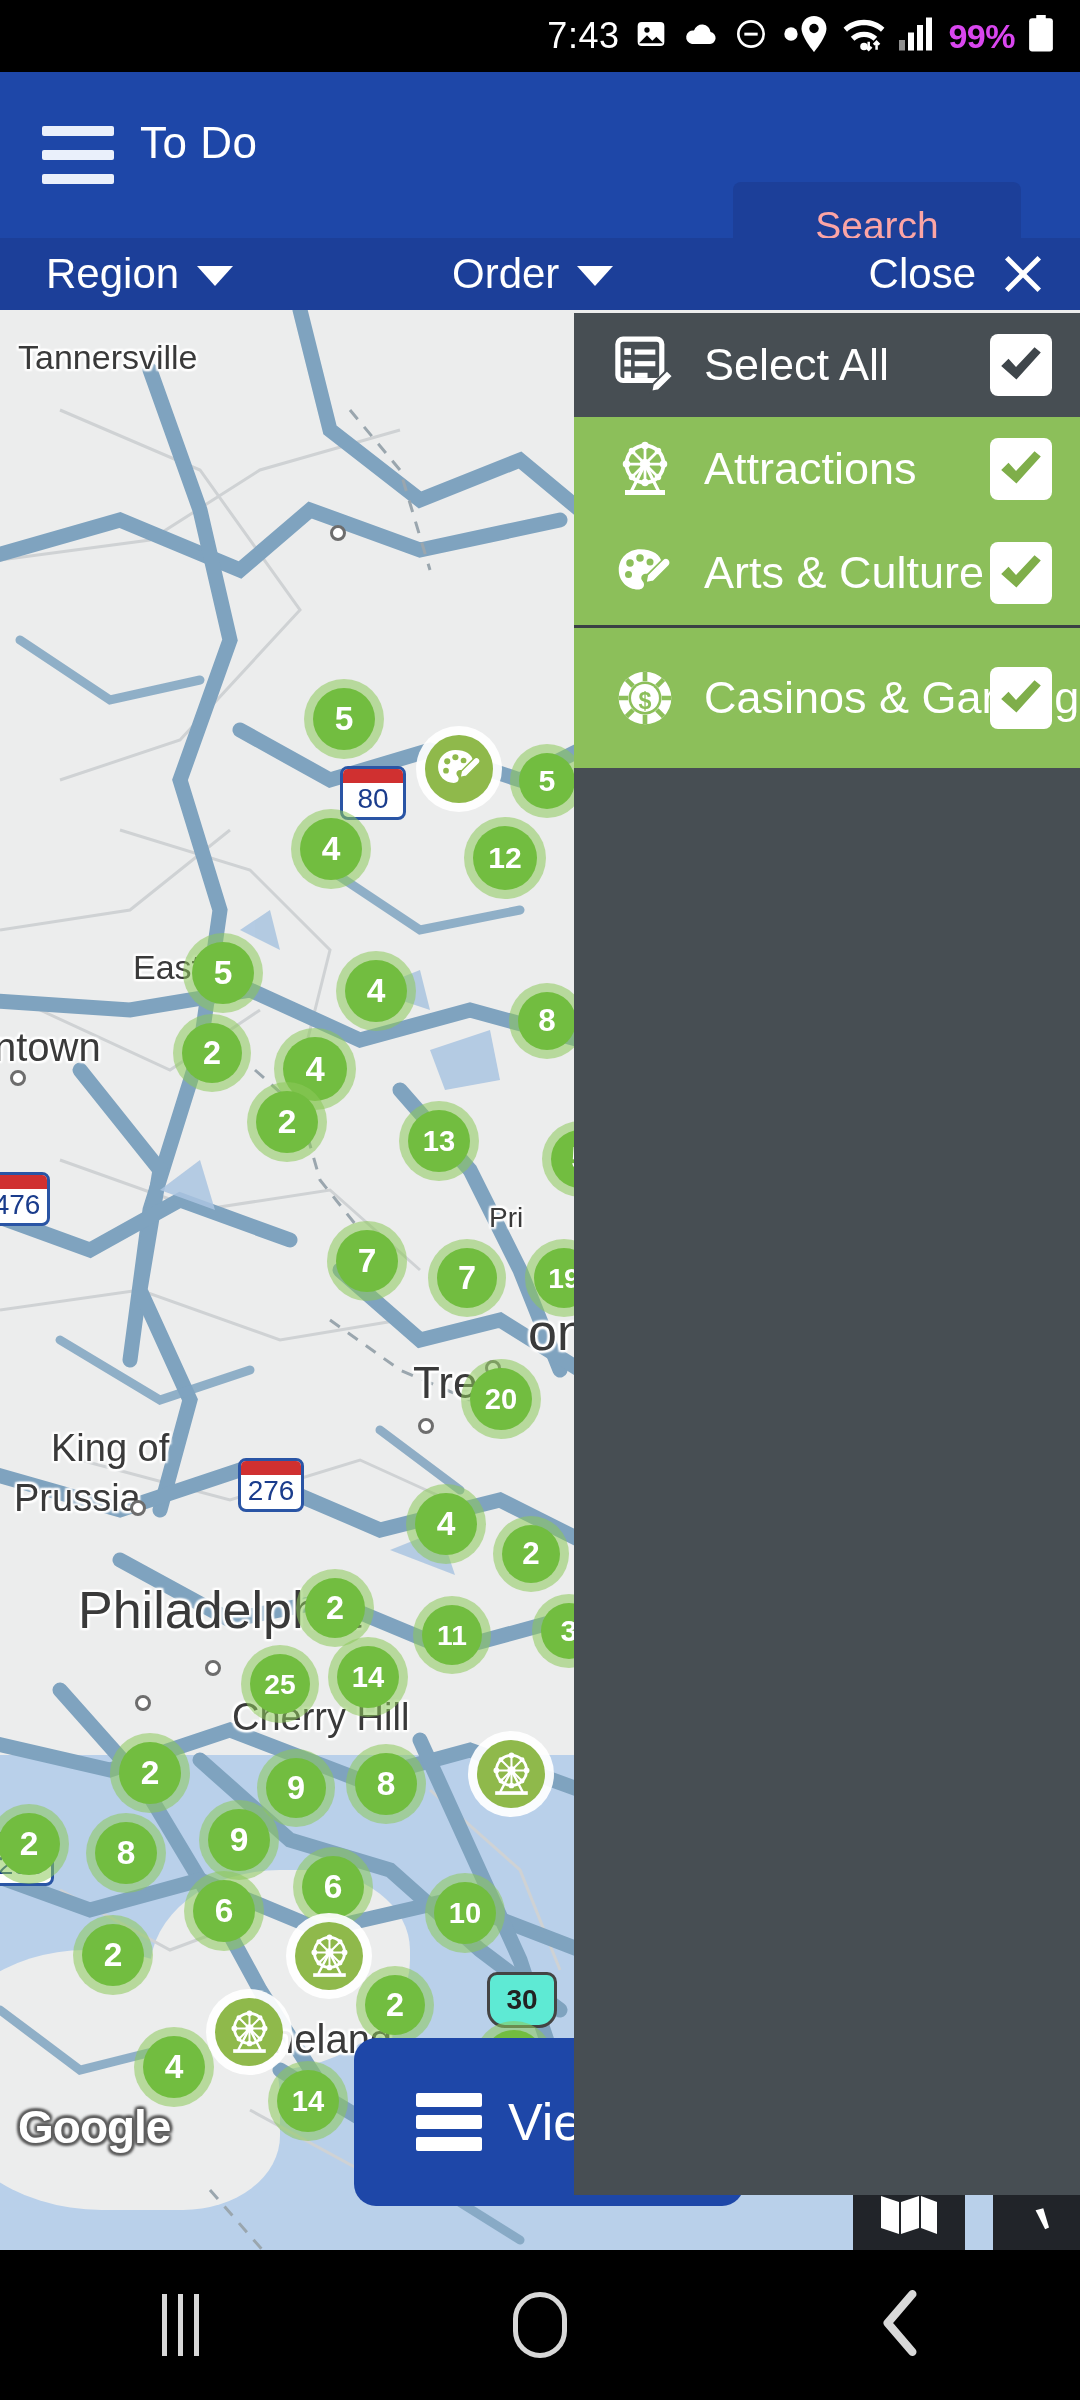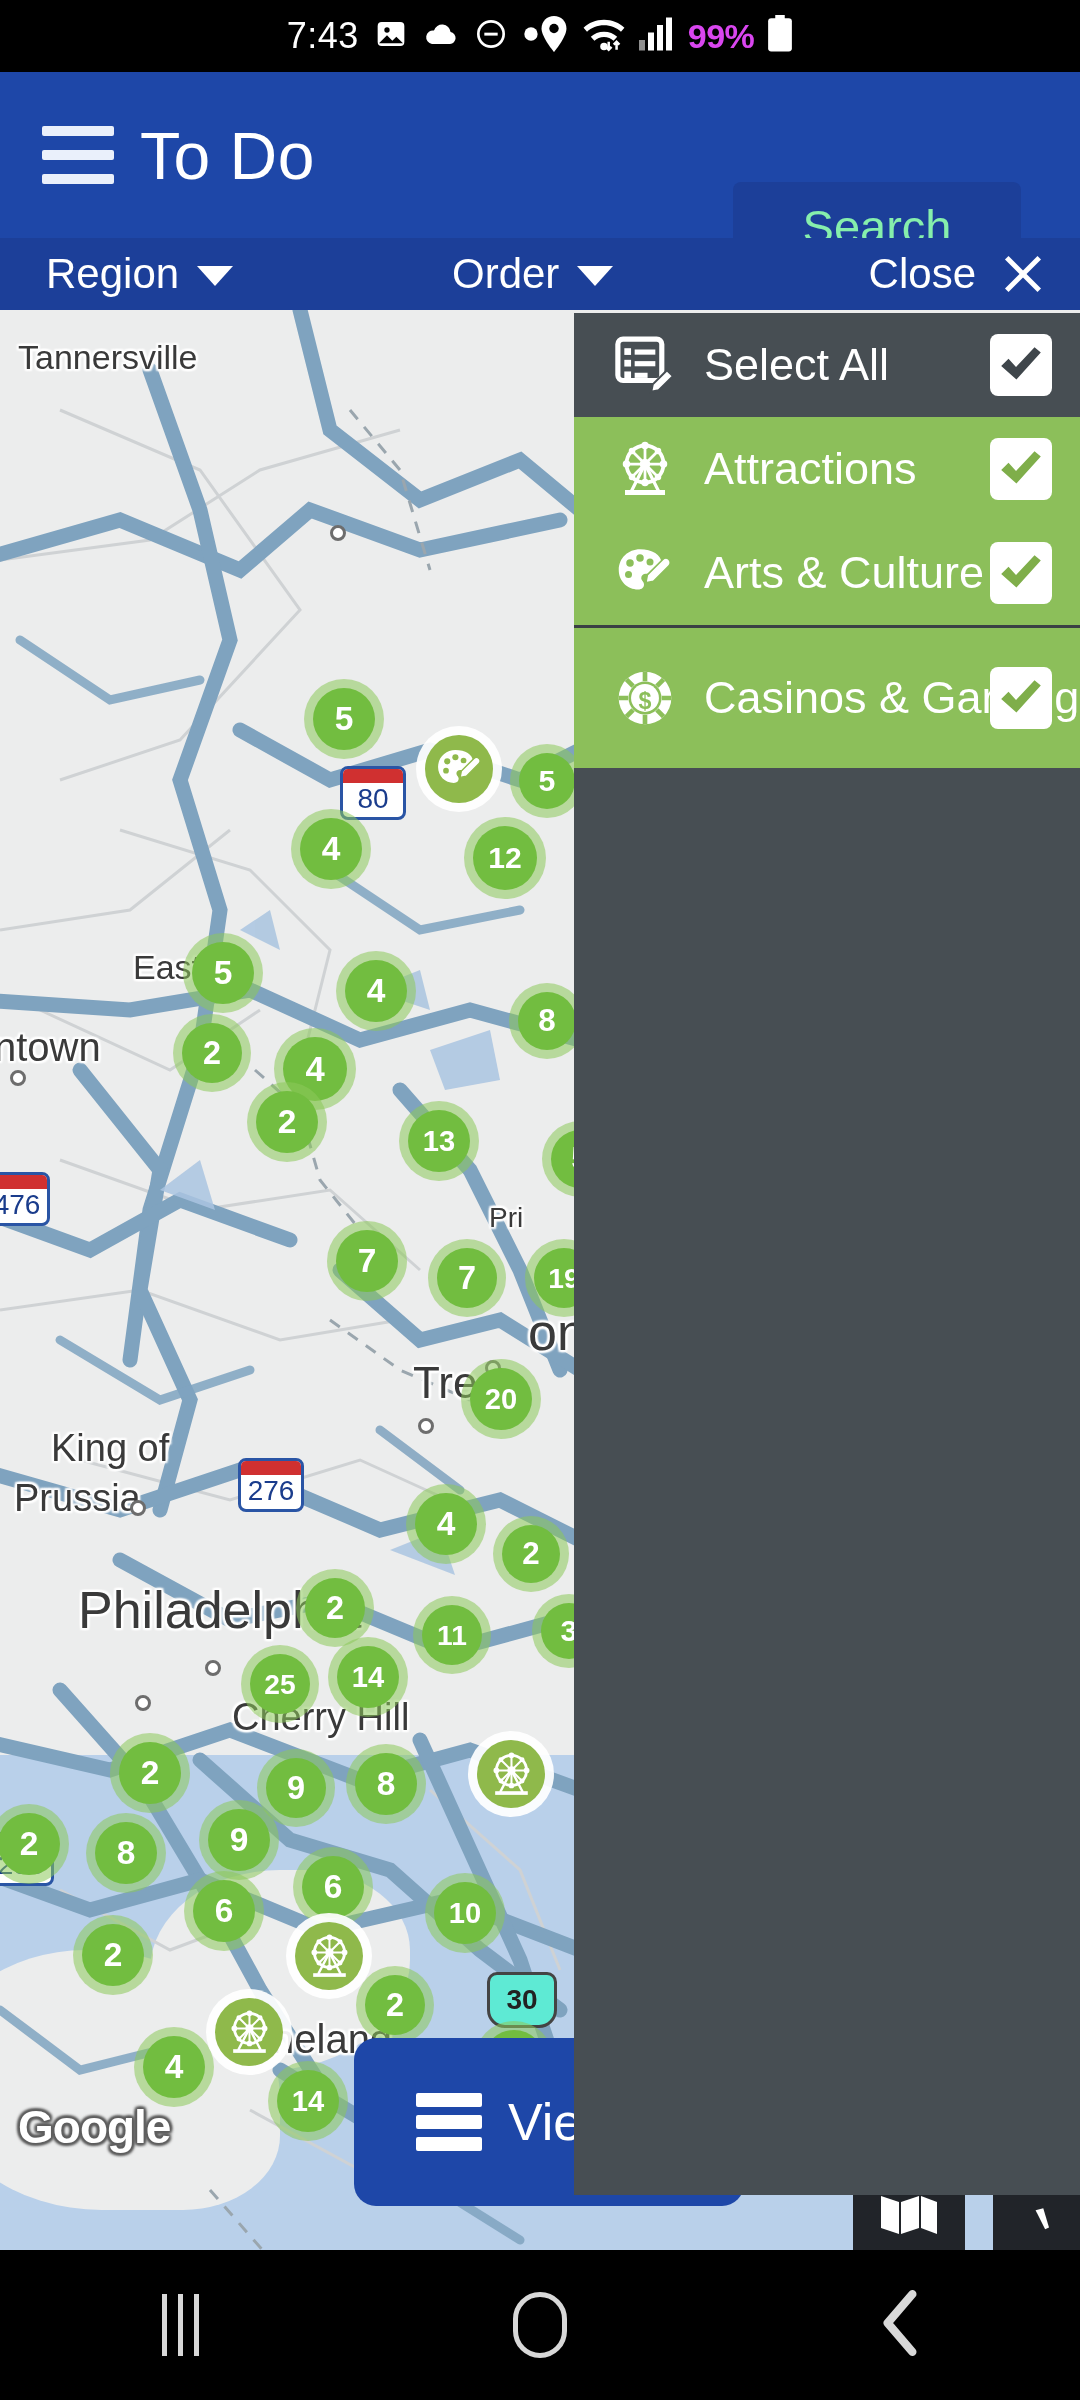--- a/index.html
+++ b/index.html
@@ -3,38 +3,38 @@
 <meta charset="utf-8">
 <style>
   * { margin:0; padding:0; box-sizing:border-box; }
   html,body { width:1080px; height:2400px; background:#000; overflow:hidden; }
   body { font-family:"Liberation Sans", sans-serif; }
 
   #screen { position:relative; width:1080px; height:2400px; overflow:hidden; background:#000; }
 
   
   #statusbar { position:absolute; left:0; top:0; width:1080px; height:72px; background:#000;
-               display:flex; align-items:center; justify-content:center; padding:0 26px; }
+               display:flex; align-items:center; justify-content:flex-end; padding:0 26px; }
   .sb-left { display:flex; align-items:center; gap:16px; }
   .sb-right { display:flex; align-items:center; gap:13px; }
   .sb-time { color:#fff; font-size:36px; letter-spacing:.5px; }
   .sb-pct { color:#d946ef; font-size:34px; font-weight:bold; letter-spacing:-.5px; }
   .ic { display:inline-block; }
 
   
   #appbar { position:absolute; left:0; top:72px; width:1080px; height:166px; background:#1e47a8; }
   #hamburger { position:absolute; left:42px; top:52px; width:72px; height:62px; cursor:pointer; }
   #hamburger span { position:absolute; left:0; width:72px; height:10px; background:#eaf0fb; border-radius:2px; }
   #hamburger span:nth-child(1){ top:2px; }
   #hamburger span:nth-child(2){ top:26px; }
   #hamburger span:nth-child(3){ top:50px; }
-  #apptitle { position:absolute; left:140px; top:46px; color:#fff; font-size:66px; letter-spacing:.5px; }
+  #apptitle { position:absolute; left:140px; top:46px; color:#fff; font-size:44px; letter-spacing:.5px; }
   #searchbtn { position:absolute; left:733px; top:110px; width:288px; height:88px; background:#1c3f99;
                border-radius:8px; display:flex; align-items:center; justify-content:center;
-               color:#86efac; font-size:47px; cursor:pointer; }
+               color:#fca5a5; font-size:39px; cursor:pointer; }
 
   
   #filterbar { position:absolute; left:0; top:238px; width:1080px; height:72px; background:#1c3f99; }
   .fb-item { position:absolute; top:0; height:72px; display:flex; align-items:center; gap:18px;
              color:#fff; font-size:42px; cursor:pointer; }
   #fb-region { left:46px; }
   #fb-order  { left:452px; }
   #fb-close  { right:34px; }
   .caret { width:0;height:0;border-left:18px solid transparent;border-right:18px solid transparent;
            border-top:20px solid #fff; margin-top:4px; }

